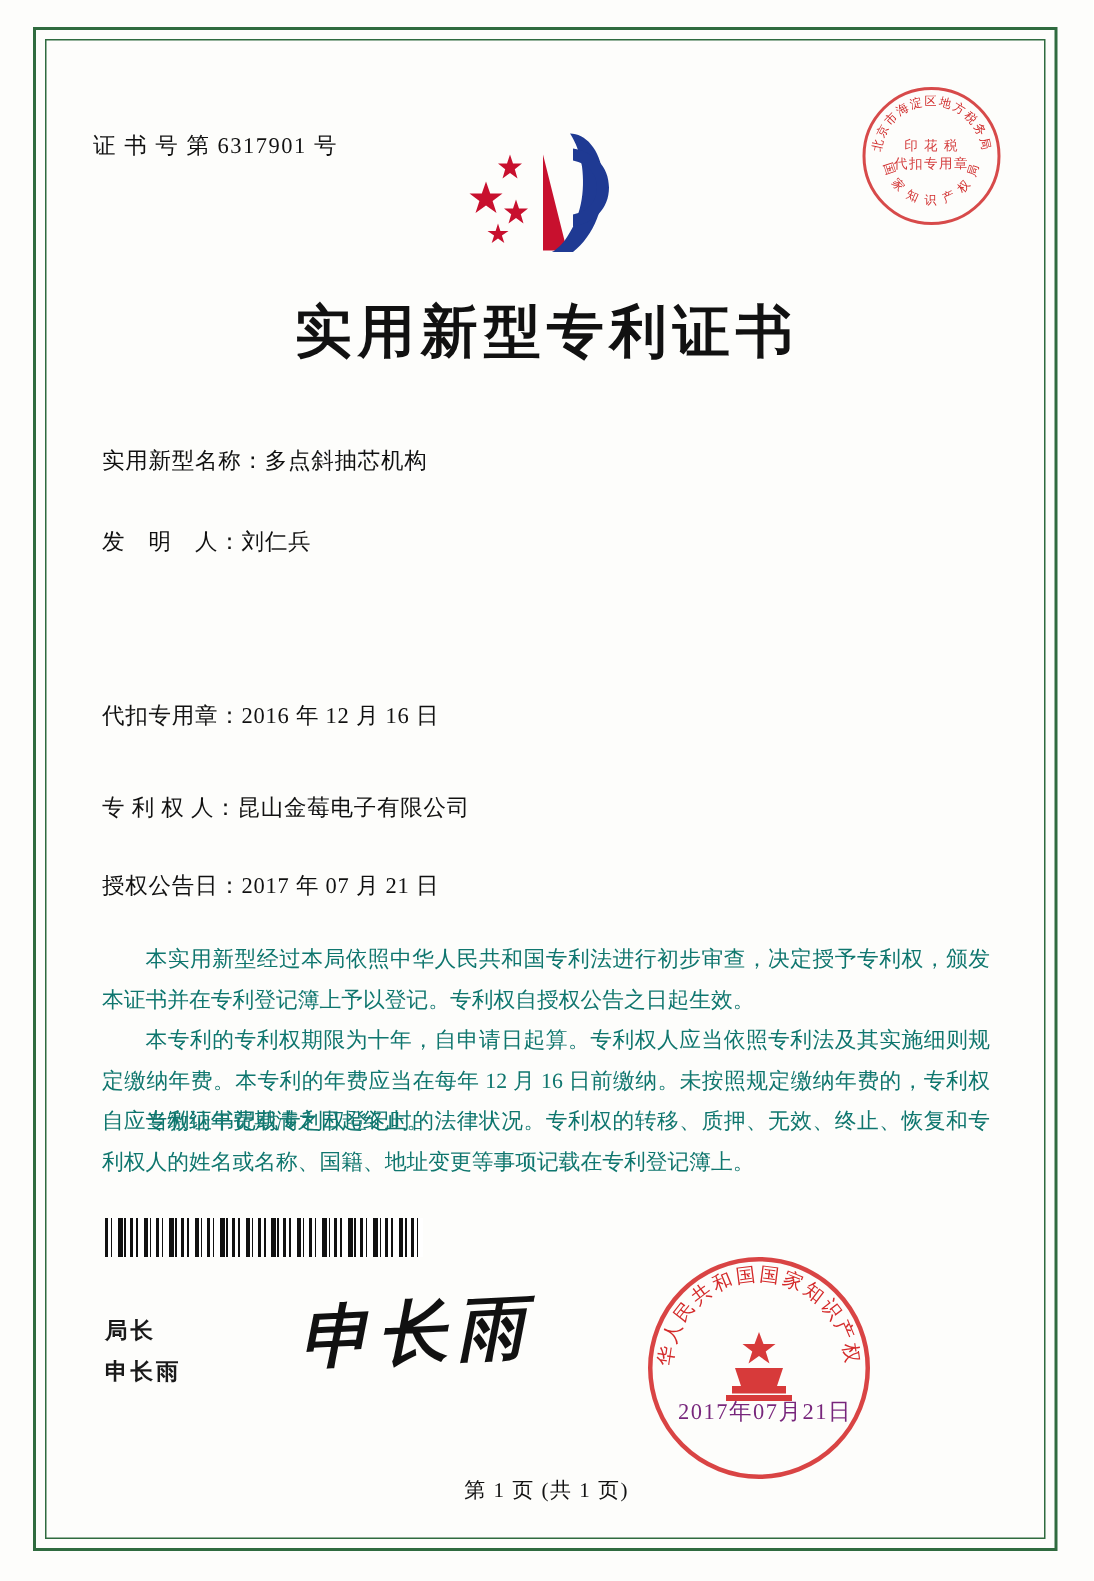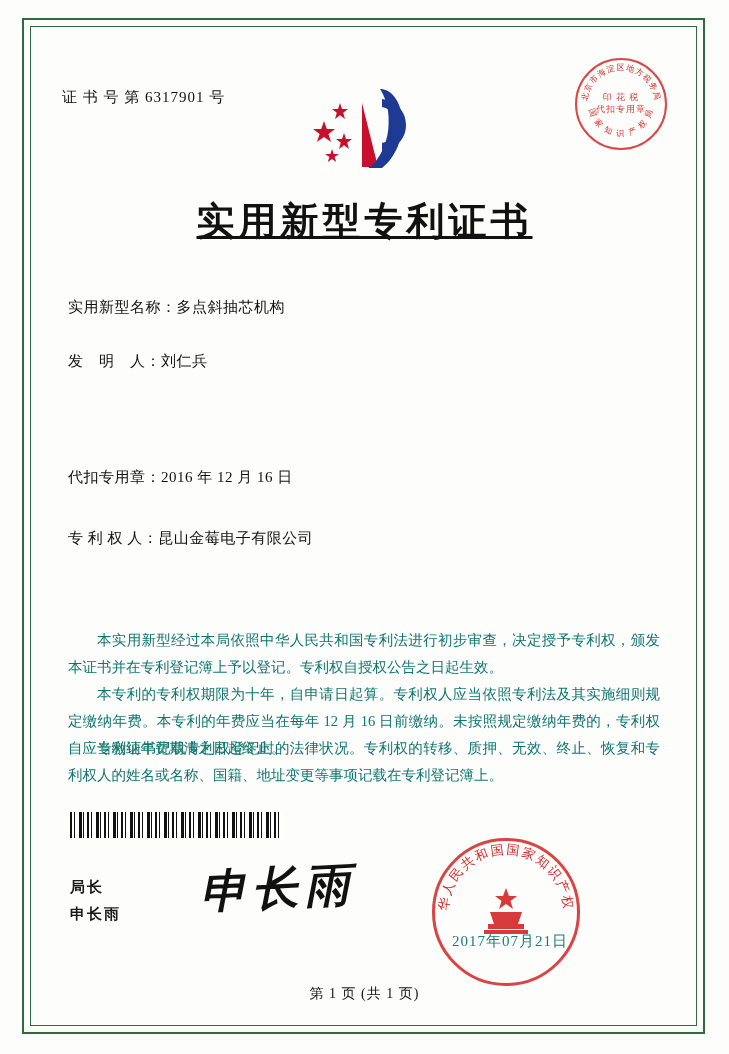--- a/index.html
+++ b/index.html
@@ -98,21 +98,20 @@
     position: absolute;
     left: 0;
     top: 196px;
     width: 729px;
     text-align: center;
     font-family: "DejaVu Serif", "Liberation Serif", serif;
     font-weight: bold;
     font-size: 38px;
     letter-spacing: 4px;
     color: #111;
-    text-decoration: underline;
   }
 
   
   .field {
     position: absolute;
     left: 68px;
     font-size: 15px;
     color: #111;
     white-space: nowrap;
   }
@@ -210,21 +209,21 @@
     border: 3px solid #d42a2a;
     border-radius: 50%;
     box-sizing: border-box;
     opacity: .88;
   }
   .stamp-date {
     position: absolute;
     left: 452px;
     top: 932px;
     font-size: 15px;
-    color: #0f766e;
+    color: #701a75;
     letter-spacing: 1px;
     opacity: .95;
   }
 
   
   .footer {
     position: absolute;
     left: 0;
     top: 985px;
     width: 729px;
@@ -288,20 +287,23 @@
   </div>
   <div class="field f2">
     <span class="label">发　明　人：</span><span class="value">刘仁兵</span>
   </div>
   <div class="field f4">
     <span class="label">代扣专用章：</span><span class="value">2016 年 12 月 16 日</span>
   </div>
   <div class="field f5">
     <span class="label">专 利 权 人：</span><span class="value">昆山金莓电子有限公司</span>
   </div>
+  <div class="field f6">
+    <span class="label">授权公告日：</span><span class="value">2017 年 07 月 21 日</span>
+  </div>
 
   <div class="para p1">本实用新型经过本局依照中华人民共和国专利法进行初步审查，决定授予专利权，颁发本证书并在专利登记簿上予以登记。专利权自授权公告之日起生效。</div>
   <div class="para p2">本专利的专利权期限为十年，自申请日起算。专利权人应当依照专利法及其实施细则规定缴纳年费。本专利的年费应当在每年 12 月 16 日前缴纳。未按照规定缴纳年费的，专利权自应当缴纳年费期满之日起终止。</div>
   <div class="para p3">专利证书记载专利权登记时的法律状况。专利权的转移、质押、无效、终止、恢复和专利权人的姓名或名称、国籍、地址变更等事项记载在专利登记簿上。</div>
 
   <div class="barcode"></div>
 
   <div class="sig-label">局长</div>
   <div class="sig-name">申长雨</div>
   <div class="sig-script">申长雨</div>

